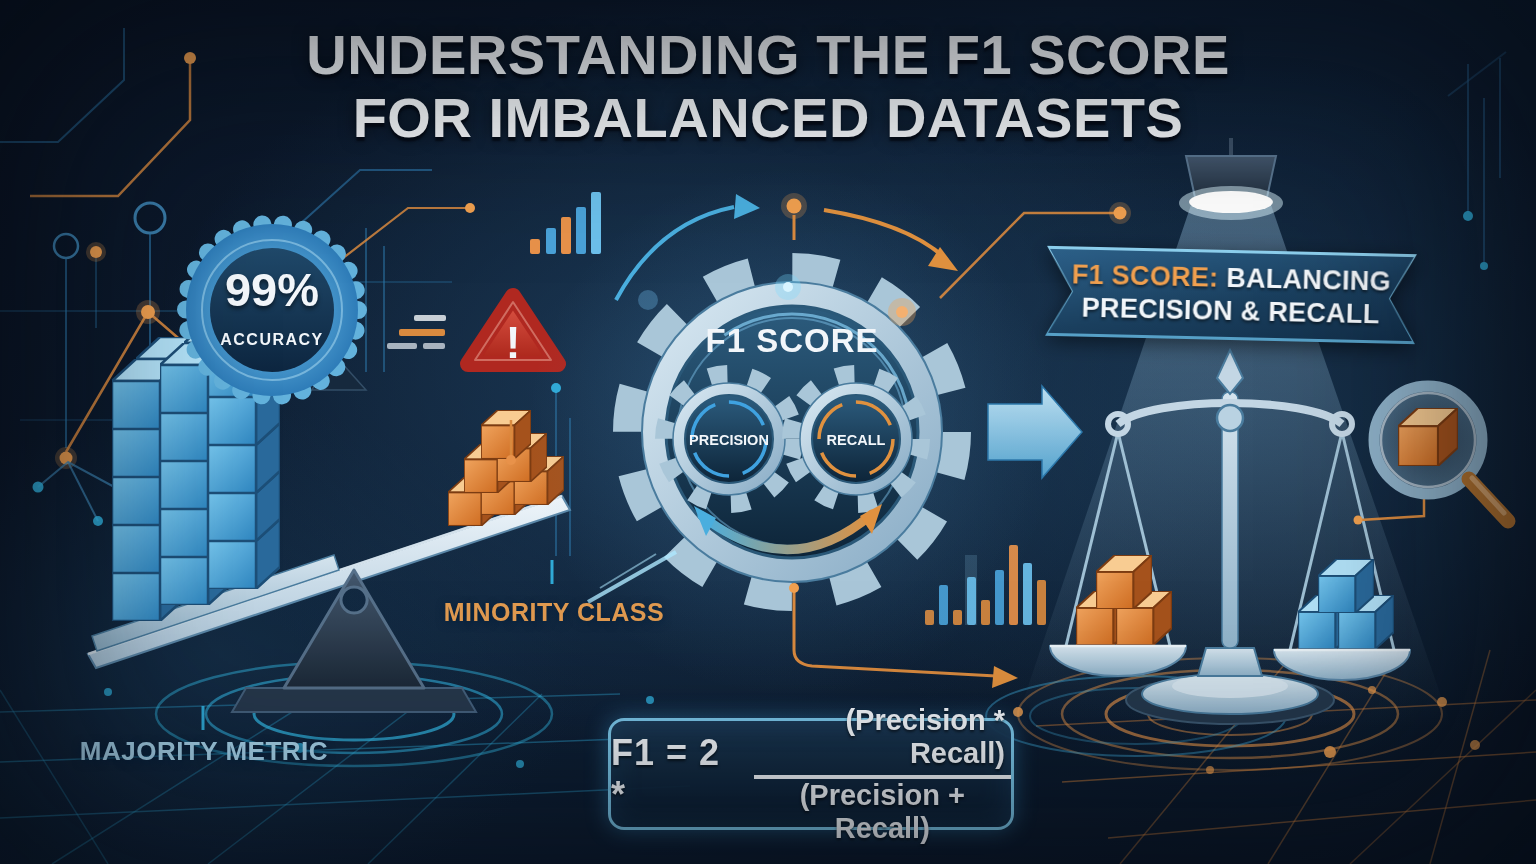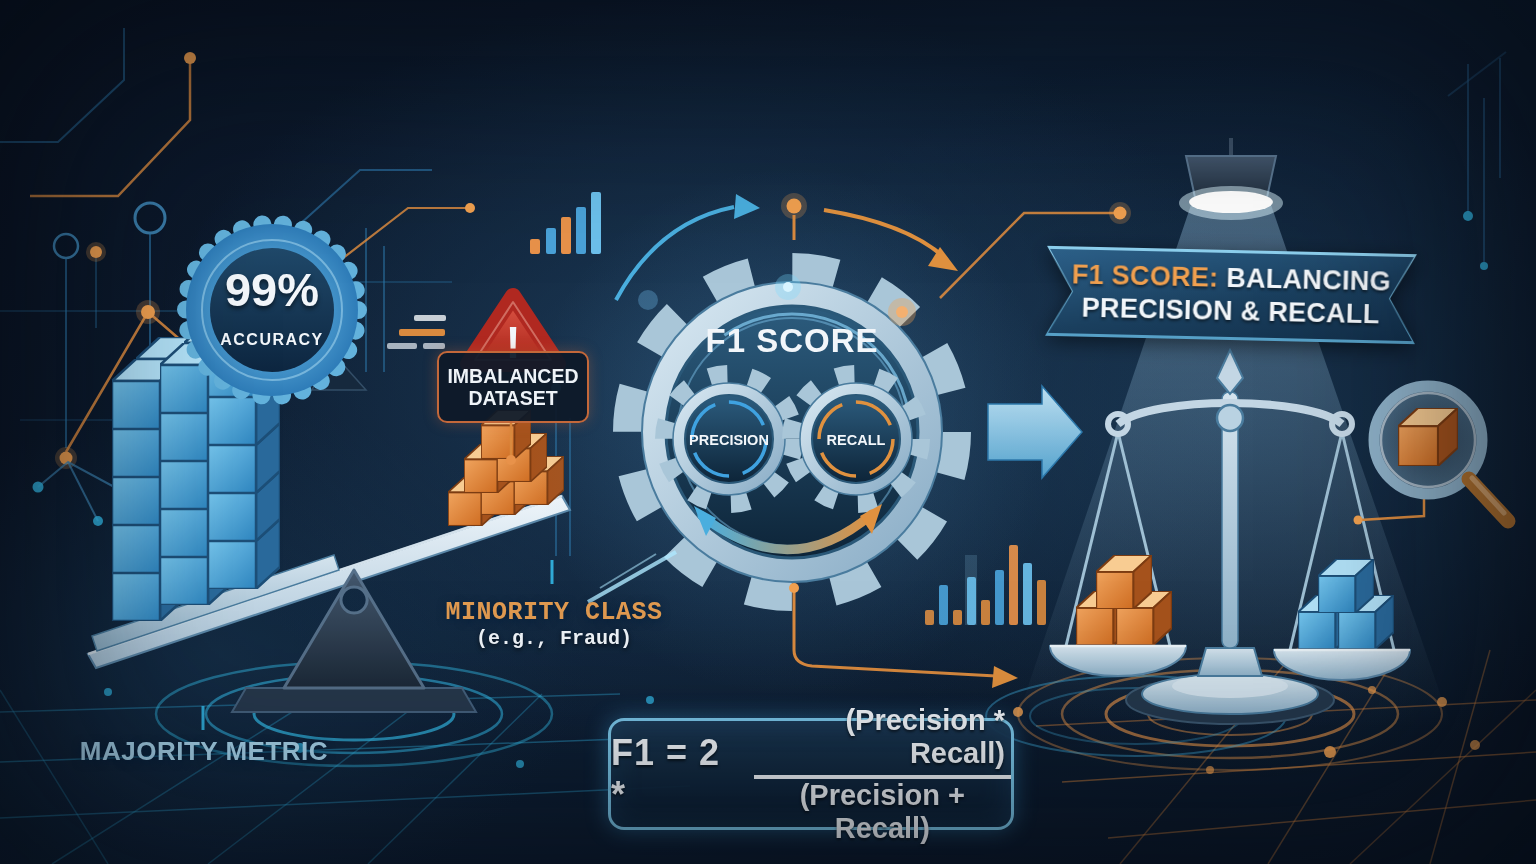--- a/index.html
+++ b/index.html
@@ -29,21 +29,21 @@
   #misleading{left:291px;top:385px;width:138px;height:64px;font-size:20px;
     background:rgba(16,30,46,.92);border:1.5px solid rgba(110,150,180,.45);box-shadow:0 5px 12px rgba(0,0,0,.45);}
   #imbalanced{left:437px;top:351px;width:148px;height:68px;font-size:19.5px;
     background:rgba(14,26,40,.94);border:2.5px solid #c4683a;box-shadow:0 0 14px rgba(196,104,58,.35);}
 
   .cls{text-align:center;font-weight:800;}
   .cls .nm{font-size:26px;letter-spacing:.5px;text-shadow:0 2px 8px rgba(0,30,60,.85);}
   .cls .ex{font-size:21px;color:#eef3f8;text-shadow:0 2px 4px rgba(0,0,0,.6);}
   #majority{left:58px;top:736px;width:292px;}
   #majority .nm{color:#a9d6ee;}
-  #minority{left:428px;top:598px;width:252px;font-family:Liberation Mono, monospace;}
+  #minority{left:428px;top:598px;width:252px;}
   #minority .nm{font-size:25px;color:#e09a50;}
   #minority .ex{font-size:20px;}
 
   #banner{left:1046px;top:250px;width:370px;height:90px;transform:rotate(1.3deg);
     filter:drop-shadow(0 5px 10px rgba(0,0,0,.5));}
   .banner-outer{position:absolute;inset:0;background:linear-gradient(#8ed0ee,#559fc6);
     clip-path:polygon(0 0,100% 0,calc(100% - 26px) 50%,100% 100%,0 100%,26px 50%);}
   .banner-inner{position:absolute;inset:3px;display:flex;flex-direction:column;justify-content:center;
     background:linear-gradient(170deg,#2d618a 0%,#1a3f5e 55%,#122f4a 100%);
     clip-path:polygon(0 0,100% 0,calc(100% - 24px) 50%,100% 100%,0 100%,24px 50%);
@@ -416,39 +416,38 @@
     <circle cx="1428" cy="440" r="54" fill="url(#glassG)" stroke="#8fb2c9" stroke-width="11"></circle>
     <circle cx="1428" cy="440" r="47" fill="none" stroke="rgba(245,252,255,.55)" stroke-width="2.5"></circle>
     <g id="magnifier-cube">
           <use href="#cubeO" x="1398" y="408" width="60" height="58"></use>
         </g>
     <line x1="1469" y1="479" x2="1508" y2="521" stroke="#b5742f" stroke-width="15" stroke-linecap="round"></line>
     <line x1="1472" y1="478" x2="1504" y2="513" stroke="rgba(255,220,180,.45)" stroke-width="5" stroke-linecap="round"></line>
   </g>
 </svg>
 
+<div class="overlay title">
+  <div>UNDERSTANDING THE F1 SCORE</div>
+  <div>FOR IMBALANCED DATASETS</div>
+</div>
 
 <div class="overlay badge-text">
   <div class="val">99%</div>
   <div class="lab">ACCURACY</div>
 </div>
 
 
-<div class="overlay chip" id="imbalanced">
-  <div>IMBALANCED</div>
-  <div>DATASET</div>
-</div>
 
 <div class="overlay cls" id="majority">
   <div class="nm">MAJORITY METRIC</div>
 </div>
 
 <div class="overlay cls" id="minority">
   <div class="nm">MINORITY CLASS</div>
-  <div class="ex">(e.g., Fraud)</div>
 </div>
 
 <div class="overlay" id="banner">
   <div class="banner-outer"></div>
   <div class="banner-inner">
     <div><span class="hl">F1 SCORE:</span><span> BALANCING</span></div>
     <div>PRECISION &amp; RECALL</div>
   </div>
 </div>
 

